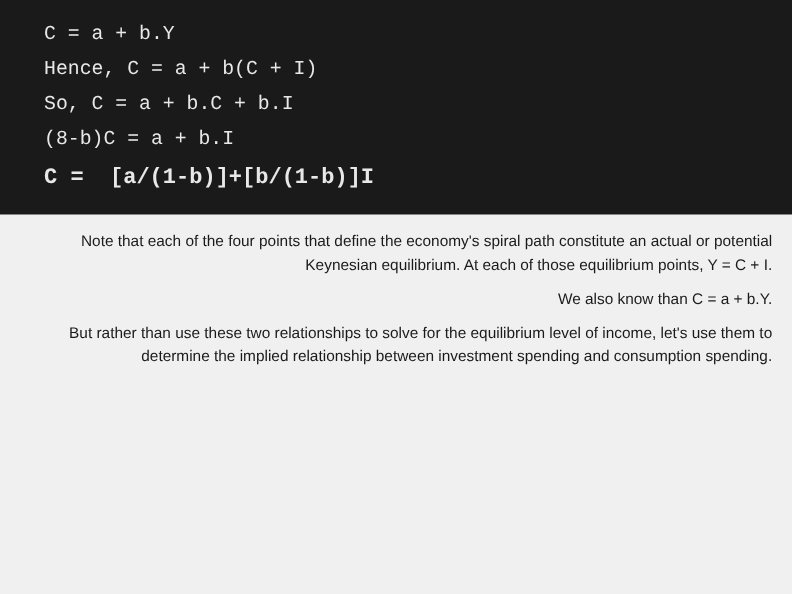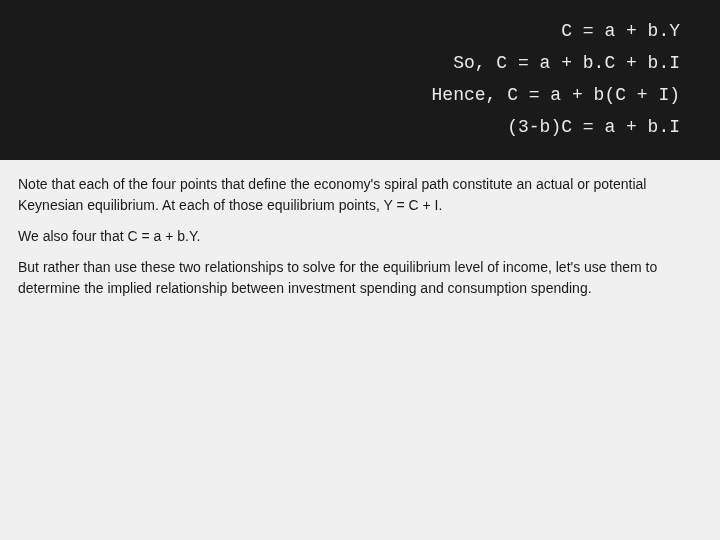--- a/index.html
+++ b/index.html
@@ -19,21 +19,21 @@
       flex-direction: column;
     }
 
     .math-section {
       background-color: #1a1a1a;
       padding: 18px 40px 14px 40px;
       flex-shrink: 0;
     }
 
     .math-line {
-      text-align: right;
+      text-align: left;
       font-family: 'Courier New', Courier, monospace;
       font-size: 18px;
       color: #e8e8e8;
       margin-bottom: 4px;
       line-height: 1.55;
       white-space: pre;
     }
 
     .math-line.large {
       font-size: 20px;
@@ -42,37 +42,39 @@
     }
 
     .text-section {
       background-color: #f0f0f0;
       color: #1a1a1a;
       font-family: Arial, Helvetica, sans-serif;
       font-size: 14px;
       line-height: 1.5;
       padding: 14px 18px 14px 18px;
       flex: 1;
+      text-align: right;
     }
 
     .text-paragraph {
       margin-bottom: 10px;
     }
 
     .text-paragraph:last-child {
       margin-bottom: 0;
     }
   </style>
 </head>
 <body>
 
 <div class="math-section">
   <div class="math-line">C = a + b.Y</div>
+  <div class="math-line">Hence, C = a + b(C + I)</div>
   <div class="math-line">So, C = a + b.C + b.I</div>
-  <div class="math-line">Hence, C = a + b(C + I)</div>
-  <div class="math-line">(3-b)C = a + b.I</div>
+  <div class="math-line">(8-b)C = a + b.I</div>
+  <div class="math-line large">C =  [a/(1-b)]+[b/(1-b)]I</div>
 </div>
 
 <div class="text-section">
   <p class="text-paragraph">Note that each of the four points that define the economy's spiral path constitute an actual or potential Keynesian equilibrium. At each of those equilibrium points, Y = C + I.</p>
-  <p class="text-paragraph">We also four that C = a + b.Y.</p>
+  <p class="text-paragraph">We also know than C = a + b.Y.</p>
   <p class="text-paragraph">But rather than use these two relationships to solve for the equilibrium level of income, let's use them to determine the implied relationship between investment spending and consumption spending.</p>
 </div>
 
 </body></html>

